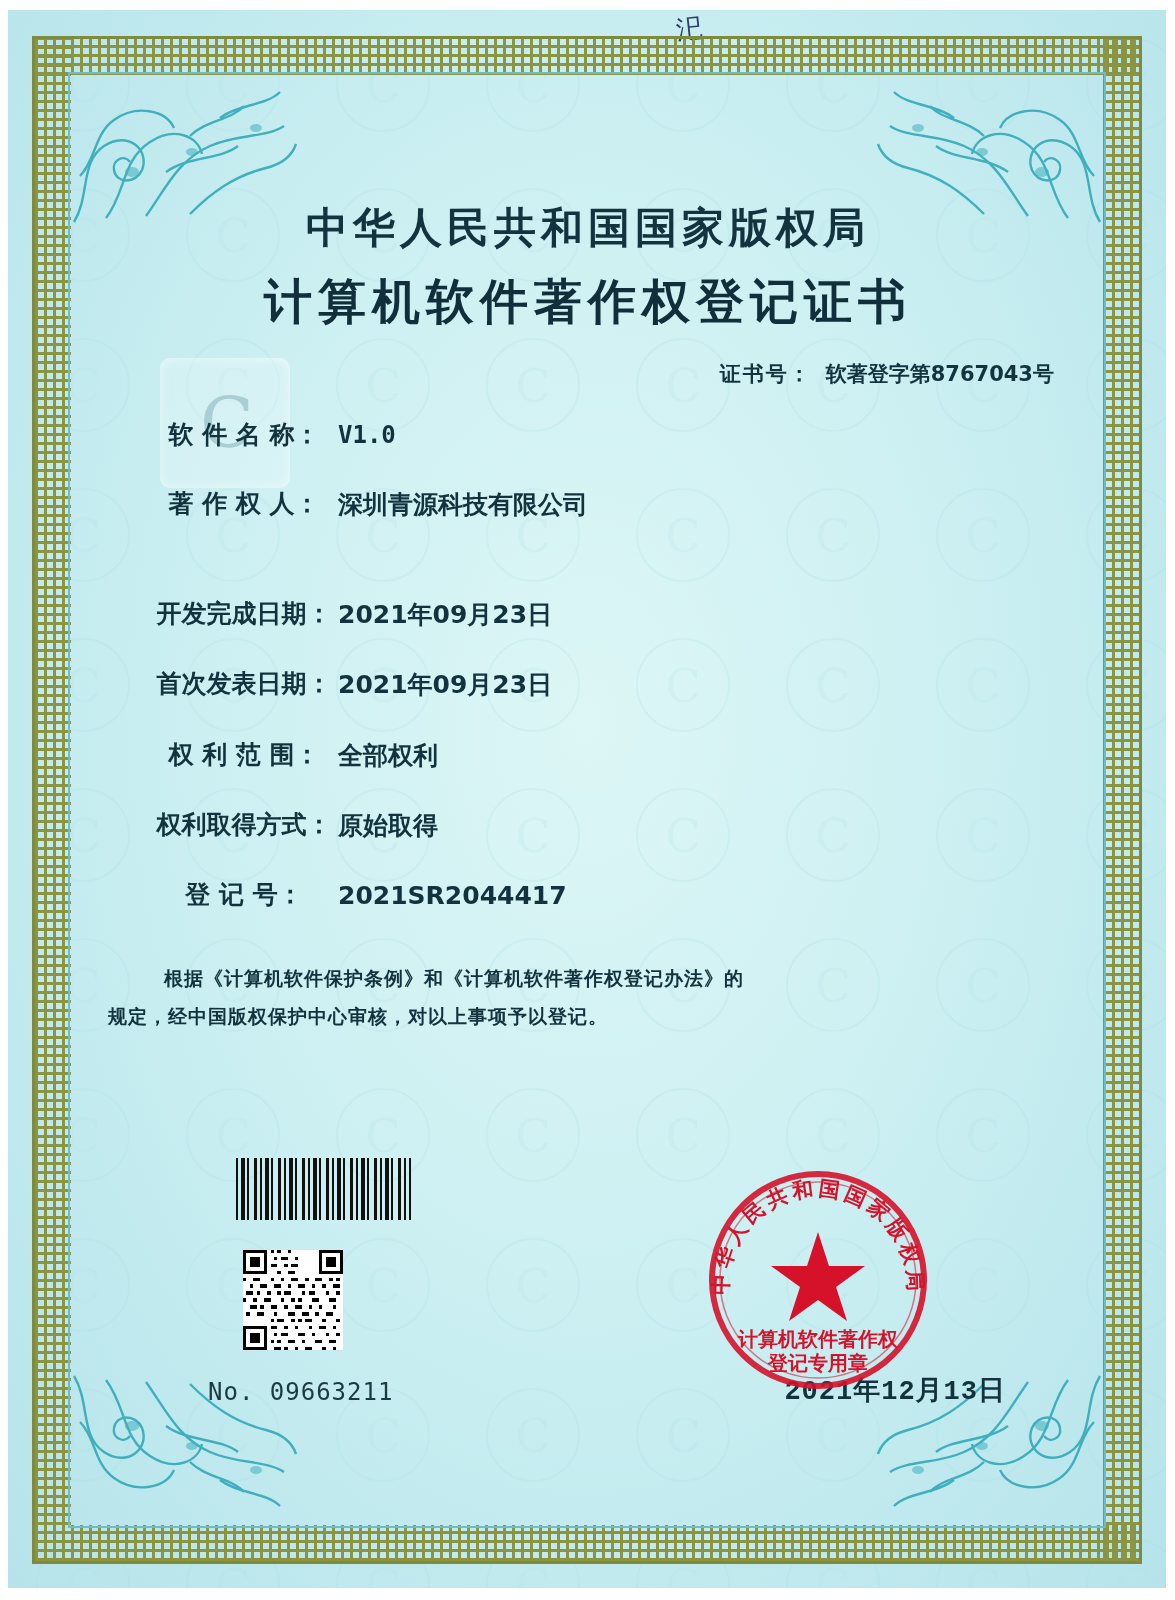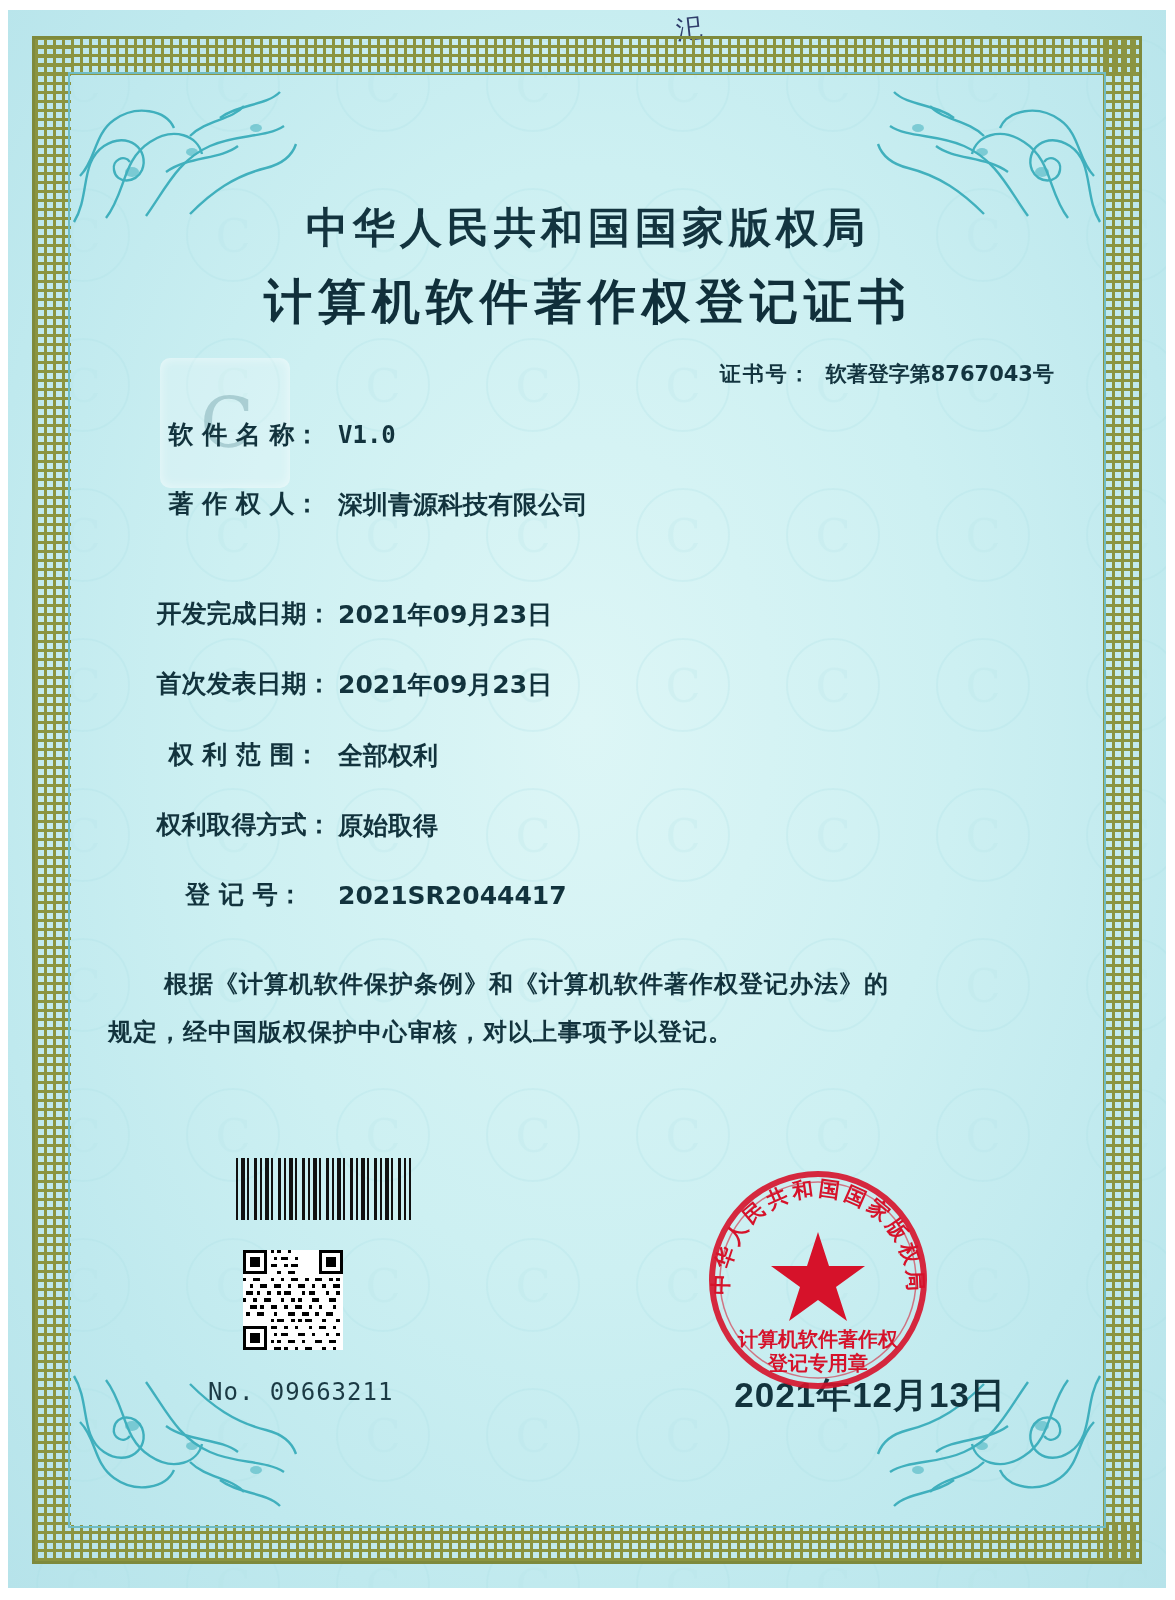--- a/index.html
+++ b/index.html
@@ -163,21 +163,21 @@
   }
   .field-value .v2 { display: block; font-family: "DejaVu Sans Mono", monospace; font-size: 24px; }
 
   .spacer-lg { height: 74px; }
 
   .row-tall { margin-bottom: 34px; }
 
   .statement {
     margin-top: 46px;
     font-family: Liberation Serif, serif;
-    font-size: 24px;
+    font-size: 19px;
     font-weight: bold;
     color: #12333d;
     line-height: 2.0;
     letter-spacing: 1px;
   }
   .statement .line1 { text-indent: 56px; display: block; }
   .statement .line2 { display: block; }
 
   
   .barcode {
@@ -210,22 +210,22 @@
     top: 1368px;
     font-family: "DejaVu Sans Mono", monospace;
     font-size: 24px;
     color: #1b3a44;
     letter-spacing: 1px;
   }
   .issue-date {
     position: absolute;
     right: 160px;
     top: 1362px;
-    font-family: Liberation Sans, sans-serif;
-    font-size: 35px;
+    font-family: Liberation Mono, monospace;
+    font-size: 27px;
     font-weight: bold;
     color: #12333d;
     letter-spacing: 1px;
   }
 
   
   .seal {
     position: absolute;
     left: 690px;
     top: 1150px;

